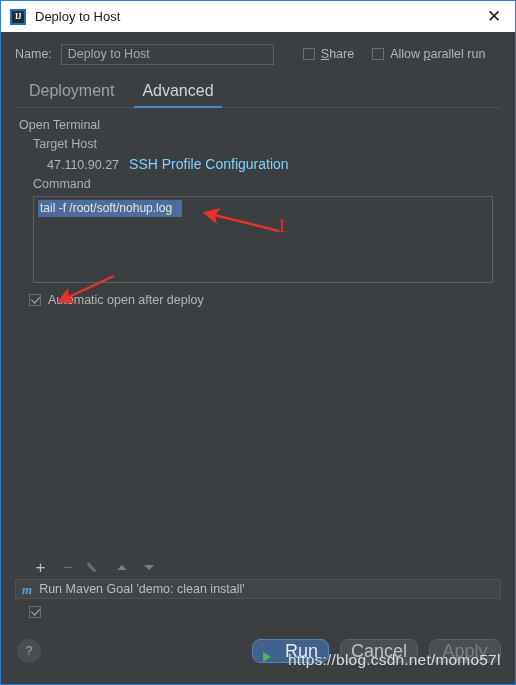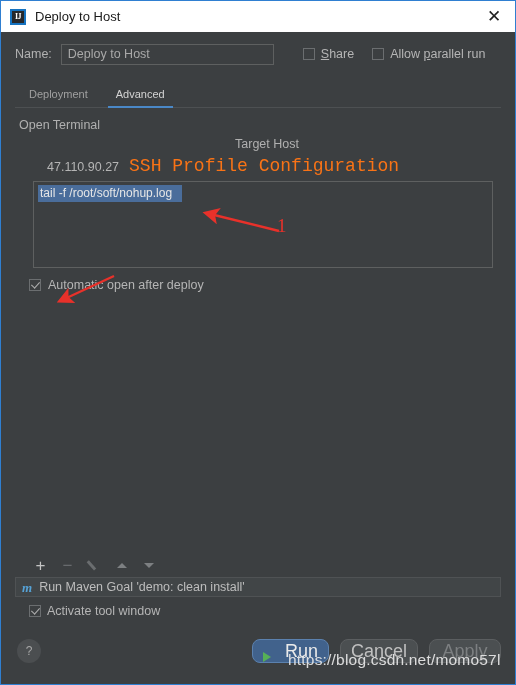--- a/index.html
+++ b/index.html
@@ -106,37 +106,37 @@
   
   .tabs{
     display:flex;align-items:flex-end;
     margin-top:14px;
     height:28px;
     border-bottom:1px solid #4d5052;
     position:relative;
   }
   .tab{
     padding:0 14px 7px 14px;
-    color:#a0a0a0;font-size:11px;
+    color:#a0a0a0;font-size:16px;
     cursor:pointer;
     position:relative;
   }
   .tab.active{color:#d4d4d4;}
   .tab.active::after{
     content:"";position:absolute;
     left:6px;right:6px;bottom:-1px;height:2px;
     background:#4a88c7;
   }
   
   .panel{padding-top:10px;}
   .lvl0{color:#b0b0b0;font-size:12.5px;margin:0 0 5px 4px;}
-  .lvl1{color:#b0b0b0;font-size:12.5px;margin:0 0 5px 18px;text-align:center;}
+  .lvl1{color:#b0b0b0;font-size:12.5px;margin:0 0 5px 18px;}
   .host-row{margin:0 0 5px 32px;display:flex;align-items:baseline;gap:10px;}
   .host-ip{color:#b5b5b5;font-size:12.5px;}
-  .ssh-link{color:#f97316;font-size:18px;cursor:pointer;font-family:Liberation Mono, monospace;}
+  .ssh-link{color:#7dd3fc;font-size:14px;cursor:pointer;}
   .cmd-label{color:#b0b0b0;font-size:12.5px;margin:0 0 5px 18px;}
   .cmd-area{
     margin-left:18px;
     width:460px;height:87px;
     border:1px solid #5e6060;
     background:#3c3f41;
     box-sizing:border-box;
     padding:3px 4px;
     position:relative;
   }
@@ -323,20 +323,21 @@
       <div class="tab active">Advanced</div>
     </div>
 
     <div class="panel">
       <div class="lvl0">Open Terminal</div>
       <div class="lvl1">Target Host</div>
       <div class="host-row">
         <div class="host-ip">47.110.90.27</div>
         <div class="ssh-link">SSH Profile Configuration</div>
       </div>
+      <div class="cmd-label">Command</div>
       <div class="cmd-area">
         <span class="cmd-text">tail -f /root/soft/nohup.log</span>
       </div>
       <div class="auto-row">
         <div class="box checked"></div>
         <div class="chk-label">Automatic open after deploy</div>
       </div>
     </div>
 
     <div class="before">
@@ -357,21 +358,20 @@
             <span class="ic-down"></span>
           </div>
       </div>
       <div class="maven-row">
         <span class="mvn-icon">m</span>
         <span class="maven-text">Run Maven Goal 'demo: clean install'</span>
       </div>
       <div class="bottom-checks">
         <div class="chk">
           <div class="box checked"></div>
-          <div class="chk-label">Activate tool window</div>
         </div>
       </div>
     </div>
   </div>
 
   <div class="footer">
     <div class="help-btn">?</div>
     <div class="btn-group">
       <div class="btn primary">
         <span class="play"></span>

